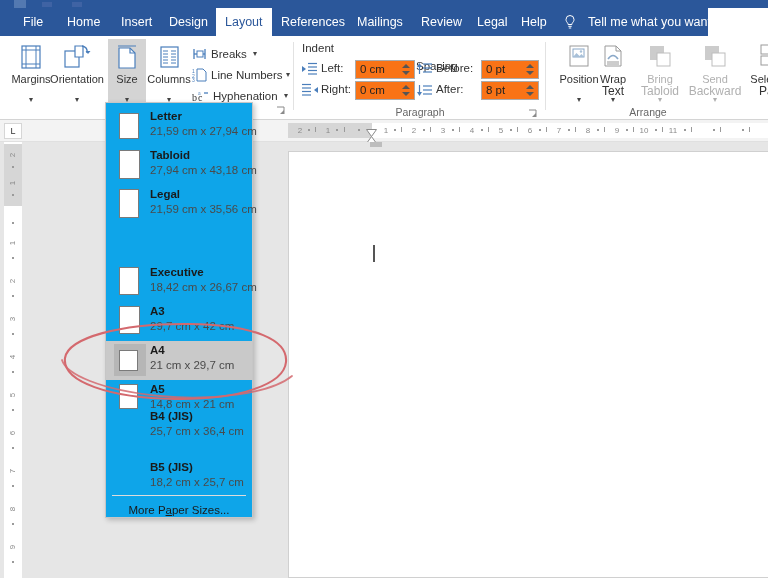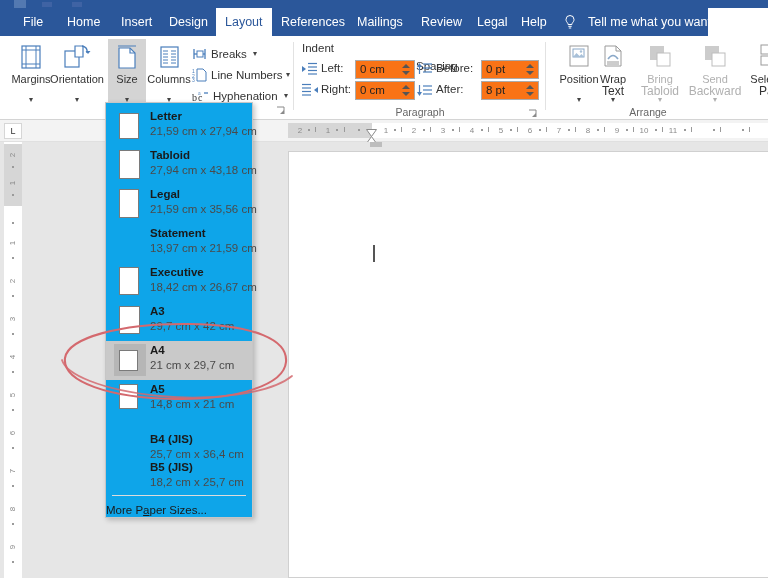--- a/index.html
+++ b/index.html
@@ -202,21 +202,21 @@
   }
   .ddim {
     position: absolute; left: 44px; top: 18px;
     font-size: 11.5px; color: #4a4a4a; white-space: nowrap;
   }
   .ddivider {
     position: absolute; left: 6px; width: 134px; height: 1px; background: #dcdcdc;
   }
   .dmore {
     position: absolute; left: 0; width: 146px; height: 26px;
-    line-height: 26px;
+    text-align: center; line-height: 26px;
     font-size: 11.5px; color: #1a1a1a; cursor: default;
   }
   .dmore u { text-decoration: underline; }
 
   .annotation {
     position: absolute; left: 40px; top: 310px; width: 260px; height: 105px;
     pointer-events: none;
   }
 </style>
 </head>
@@ -649,24 +649,20 @@
       <span class="dname">Tabloid</span>
       <span class="ddim">27,94 cm x 43,18 cm</span>
     </div>
 
     <div class="ditem" style="top:82px;">
       <span class="dthumb" style="top:4px; width:20px; height:29px;"></span>
       <span class="dname">Legal</span>
       <span class="ddim">21,59 cm x 35,56 cm</span>
     </div>
 
-    <div class="ditem" style="top:121px;">
-      <span class="dname">Statement</span>
-      <span class="ddim">13,97 cm x 21,59 cm</span>
-    </div>
 
     <div class="ditem" style="top:160px;">
       <span class="dthumb" style="top:4px; width:20px; height:28px;"></span>
       <span class="dname">Executive</span>
       <span class="ddim">18,42 cm x 26,67 cm</span>
     </div>
 
     <div class="ditem" style="top:199px;padding-left:16px;">
       <span class="dthumb" style="top:4px; width:21px; height:28px;"></span>
       <span class="dname">A3</span>
@@ -679,21 +675,21 @@
       <span class="dname">A4</span>
       <span class="ddim">21 cm x 29,7 cm</span>
     </div>
 
     <div class="ditem" style="top:277px;">
       <span class="dthumb" style="top:4px; width:19px; height:25px;"></span>
       <span class="dname">A5</span>
       <span class="ddim">14,8 cm x 21 cm</span>
     </div>
 
-    <div class="ditem" style="top:327px;">
+    <div class="ditem" style="top:304px;">
       <span class="dname">B4 (JIS)</span>
       <span class="ddim">25,7 cm x 36,4 cm</span>
     </div>
 
     <div class="ditem" style="top:355px;">
       <span class="dname">B5 (JIS)</span>
       <span class="ddim">18,2 cm x 25,7 cm</span>
     </div>
 
     <div class="ddivider" style="top:392px;"></div>

